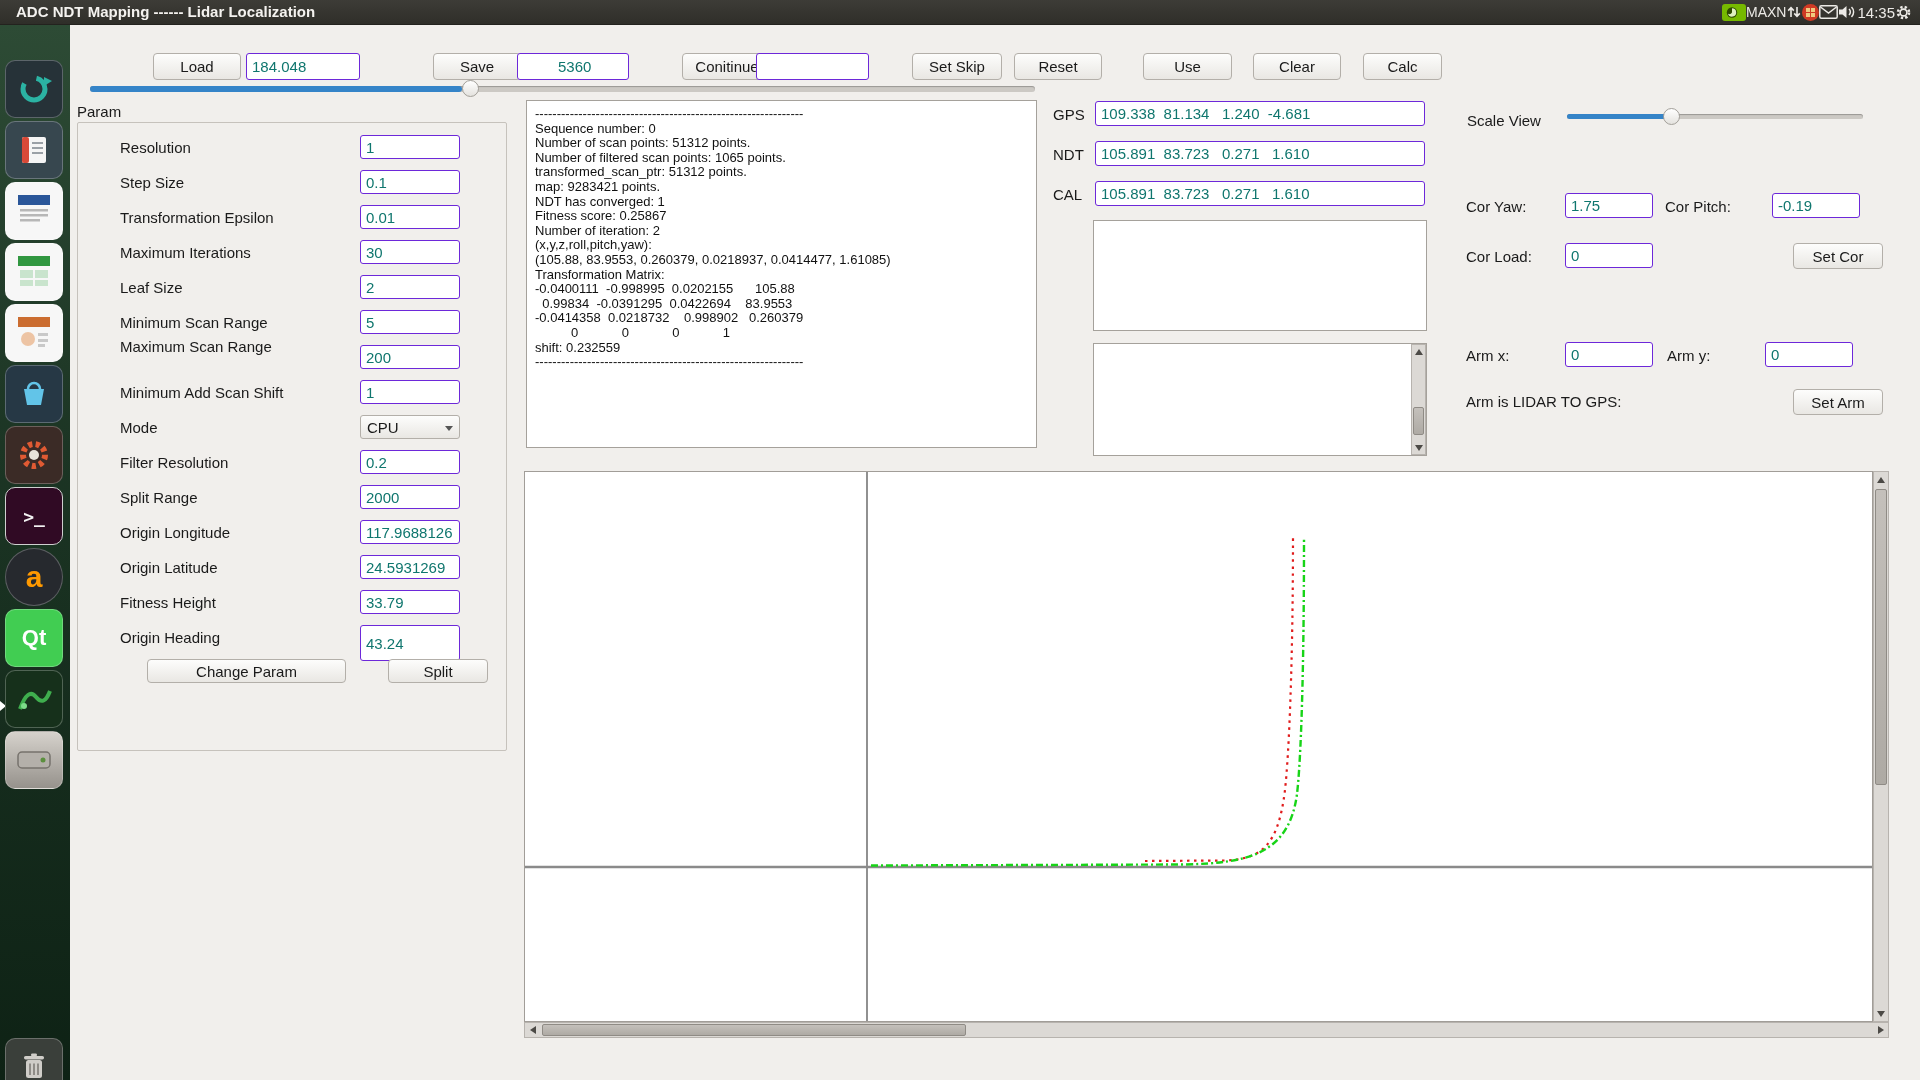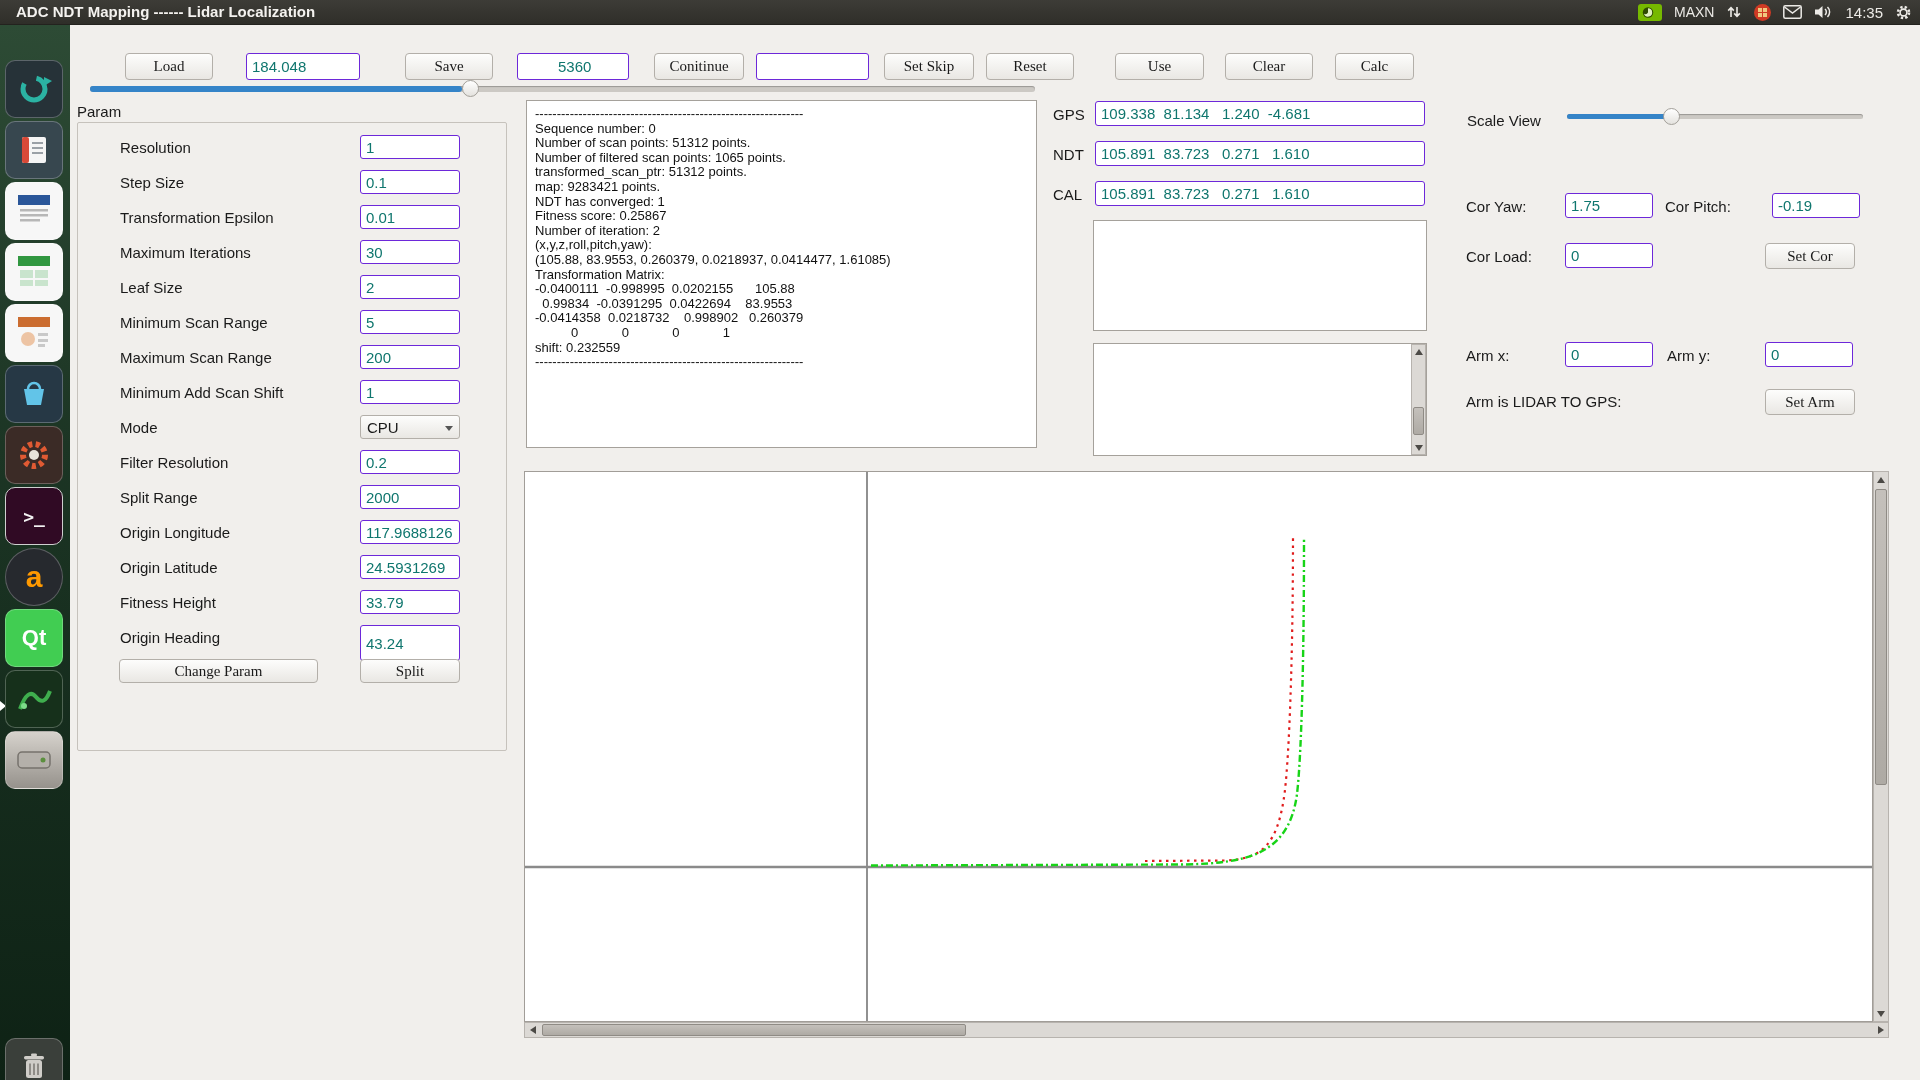--- a/index.html
+++ b/index.html
@@ -2,36 +2,36 @@
 <html><head>
 <meta charset="utf-8">
 <style>
   html,body{margin:0;padding:0;background:#111;}
   #screen{position:relative;width:1920px;height:1080px;overflow:hidden;
           font-family:"Liberation Sans",sans-serif;background:#f1efec;}
   
   .topbar{position:absolute;left:0;top:0;width:1920px;height:24px;
           background:linear-gradient(180deg,#3d3c37,#2f2e29);border-bottom:1px solid #23221e;z-index:50;}
   .wtitle{position:absolute;left:16px;top:3px;font-size:15px;font-weight:bold;color:#f4f2ef;}
-  .tray{position:absolute;right:8px;top:0;height:24px;display:flex;align-items:center;gap:12px;color:#eceae6;}
+  .tray{position:absolute;right:8px;top:0;height:24px;display:flex;align-items:center;color:#eceae6;}
   .tray .txt{font-size:14px;}
   .tray svg{display:block;}
   
   .dock{position:absolute;left:0;top:24px;width:70px;height:1056px;
         background:linear-gradient(180deg,#2d4b35 0%,#1c3524 40%,#0e2215 100%);z-index:40;}
   .dicon{position:absolute;left:5px;width:58px;height:58px;border-radius:10px;
          border:1px solid rgba(255,255,255,.25);box-sizing:border-box;overflow:hidden;}
   .dicon .inner{position:absolute;inset:0;display:flex;align-items:center;justify-content:center;}
   .runind{position:absolute;left:0;width:0;height:0;border-top:5px solid transparent;
           border-bottom:5px solid transparent;border-left:6px solid #fff;}
   
   .win{position:absolute;left:70px;top:24px;width:1850px;height:1056px;background:#f1efec;}
   .btn{position:absolute;height:27px;box-sizing:border-box;border:1px solid #b3afa9;border-radius:4px;
        background:linear-gradient(180deg,#fdfdfc,#e9e7e3);font-size:15px;color:#1a1a1a;
-       display:flex;align-items:center;justify-content:center;font-family:Liberation Serif, serif;}
+       display:flex;align-items:center;justify-content:center;font-family:Liberation Sans, sans-serif;margin-left:28px;}
   .inp{position:absolute;height:27px;box-sizing:border-box;border:1px solid #6d28d9;border-radius:3px;
        background:#fff;font-size:15px;color:#0f766e;padding:0 5px;font-family:"Liberation Sans",sans-serif;outline:none;}
   .lbl{position:absolute;font-size:15px;color:#1a1a1a;white-space:nowrap;}
   .frame{position:absolute;border:1px solid #c6c2bc;border-radius:2px;}
   .whitebox{position:absolute;background:#fff;border:1px solid #a5a19b;box-sizing:border-box;}
   .slider{position:absolute;}
   .groove{position:absolute;background:#ccc9c4;border-radius:3px;box-shadow:inset 0 1px 1px rgba(0,0,0,.25);}
   .fill{position:absolute;background:#3584c8;border-radius:3px;}
   .knob{position:absolute;width:17px;height:17px;border-radius:50%;
         background:linear-gradient(180deg,#fff,#e4e2de);border:1px solid #a3a09a;box-sizing:border-box;}
@@ -229,21 +229,21 @@
     <div class="lbl" style="left:50px;top:150px;">Step Size</div>
     <input class="inp" style="left: 290px; top: 146px; width: 100px; height: 24px;" value="0.1">
     <div class="lbl" style="left:50px;top:185px;">Transformation Epsilon</div>
     <input class="inp" style="left: 290px; top: 181px; width: 100px; height: 24px;" value="0.01">
     <div class="lbl" style="left:50px;top:220px;">Maximum Iterations</div>
     <input class="inp" style="left: 290px; top: 216px; width: 100px; height: 24px;" value="30">
     <div class="lbl" style="left:50px;top:255px;">Leaf Size</div>
     <input class="inp" style="left: 290px; top: 251px; width: 100px; height: 24px;" value="2">
     <div class="lbl" style="left:50px;top:290px;text-align:right;">Minimum Scan Range</div>
     <input class="inp" style="left: 290px; top: 286px; width: 100px; height: 24px;" value="5">
-    <div class="lbl" style="left:50px;top:325px;">Maximum Scan Range</div>
+    <div class="lbl" style="left:50px;top:314px;">Maximum Scan Range</div>
     <input class="inp" style="left: 290px; top: 321px; width: 100px; height: 24px;" value="200">
     <div class="lbl" style="left:50px;top:360px;">Minimum Add Scan Shift</div>
     <input class="inp" style="left: 290px; top: 356px; width: 100px; height: 24px;" value="1">
     <div class="lbl" style="left:50px;top:395px;">Mode</div>
     <div class="combo" style="left:290px;top:391px;width:100px;height:24px;">
       <span>CPU</span>
       <span class="arr"></span>
     </div>
     <div class="lbl" style="left:50px;top:430px;">Filter Resolution</div>
     <input class="inp" style="left: 290px; top: 426px; width: 100px; height: 24px;" value="0.2">

